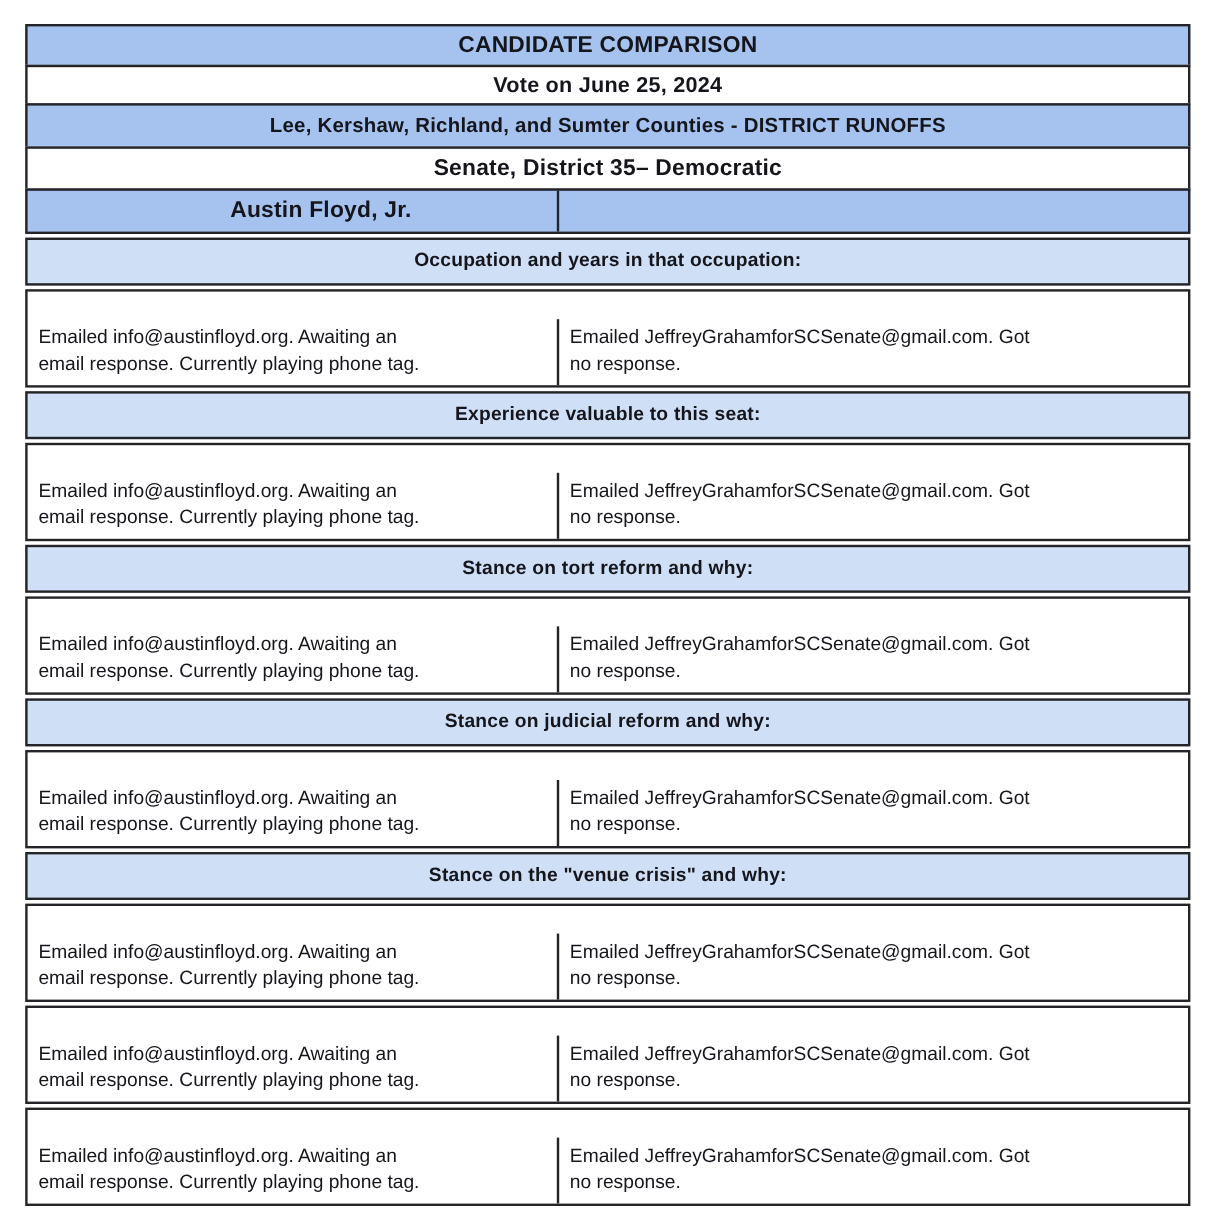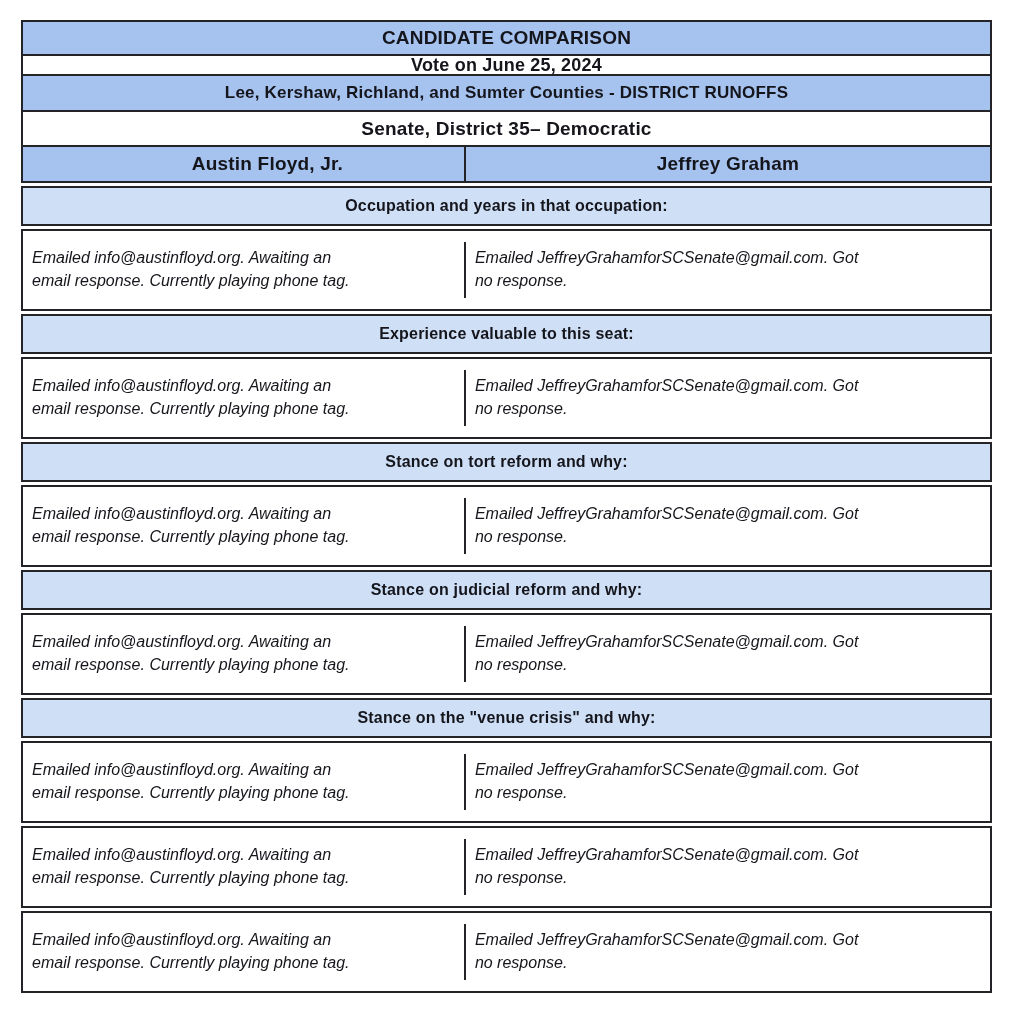--- a/index.html
+++ b/index.html
@@ -32,21 +32,21 @@
     border: 2px solid var(--border);
     display: flex;
     align-items: center;
     justify-content: center;
     text-align: center;
     font-weight: 700;
     letter-spacing: 0.2px;
   }
   .hrow + .hrow { margin-top: -2px; }
   .row-title    { background: var(--header-blue); height: 36px; font-size: 19px; }
-  .row-vote     { background: var(--background);  height: 22px; font-size: 18px; }
+  .row-vote     { background: var(--background);  height: 34px; font-size: 18px; }
   .row-region   { background: var(--header-blue); height: 38px; font-size: 17px; }
   .row-race     { background: var(--background);  height: 37px; font-size: 19px; }
   .row-cands    { background: var(--header-blue); height: 38px; padding: 0; justify-content: stretch; }
   .cand-cell {
     display: flex;
     align-items: center;
     justify-content: center;
     font-size: 19px;
     font-weight: 700;
     height: 100%;
@@ -65,23 +65,22 @@
     text-align: center;
     font-size: 16px;
     font-weight: 700;
     letter-spacing: 0.2px;
   }
   .a-row {
     margin-top: 3px;
     border: 2px solid var(--border);
     background: var(--background);
     display: flex;
-    align-items: center;
+    align-items: flex-end;
     min-height: 82px;
-    font-style: italic;
   }
   .a-cell {
     padding: 5px 9px;
     font-size: 16px;
     line-height: 1.42;
     white-space: pre-line;
   }
   .a-left  { width: 45.8%; border-right: 2px solid var(--border); }
   .a-right { flex: 1; }
 </style>
@@ -98,21 +97,20 @@
       <span>Vote on June 25, 2024</span>
     </div>
     <div class="hrow row-region">
       <span>Lee, Kershaw, Richland, and Sumter Counties - DISTRICT RUNOFFS</span>
     </div>
     <div class="hrow row-race">
       <span>Senate, District 35– Democratic</span>
     </div>
     <div class="hrow row-cands">
       <div class="cand-cell cand-left">Austin Floyd, Jr.</div>
-      <div class="cand-cell cand-right">Jeffrey Graham</div>
     </div>
 
     <div class="q-row">Occupation and years in that occupation:</div>
     <div class="a-row">
       <div class="a-cell a-left">Emailed info@austinfloyd.org. Awaiting an
 email response. Currently playing phone tag.</div>
       <div class="a-cell a-right">Emailed JeffreyGrahamforSCSenate@gmail.com. Got
 no response.</div>
     </div>
 

